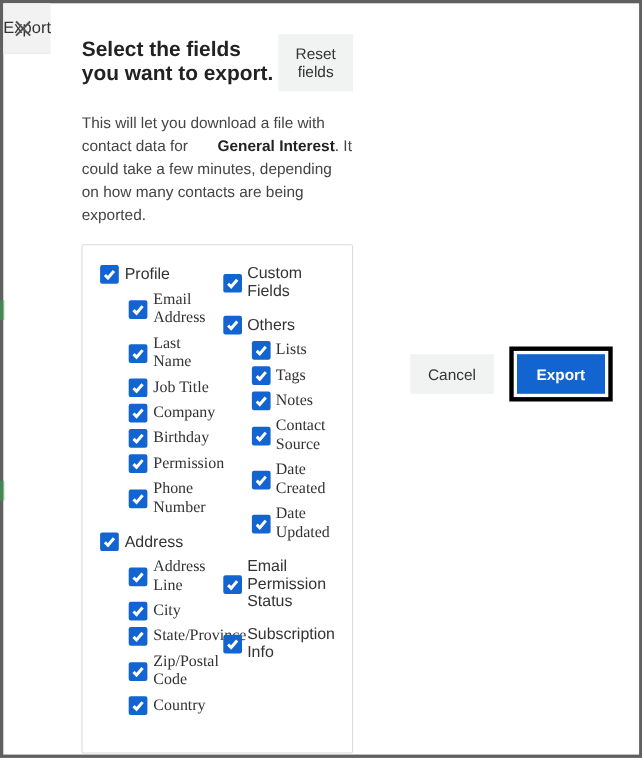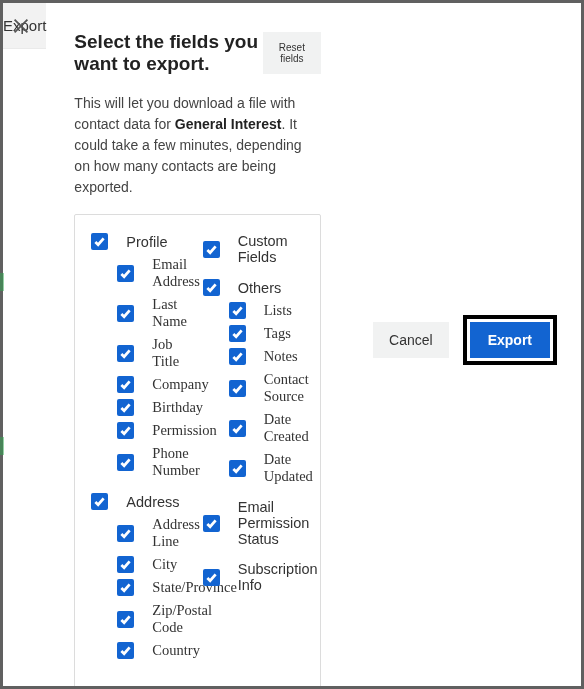--- a/index.html
+++ b/index.html
@@ -43,45 +43,45 @@
     padding: 28px 28px 0 28px;
     flex: 1 1 auto;
     overflow: hidden;
   }
   .head-row { display: flex; align-items: center; justify-content: center; }
   .heading { font-size: 19px; font-weight: 600; color: #222; }
   .reset {
     background: #f1f2f2;
     border: none;
     padding: 10px 14px;
-    font-size: 10px;
+    font-size: 14px;
     color: #333;
     cursor: pointer;
   }
   .desc {
     margin-top: 18px;
     font-size: 14px;
     line-height: 1.5;
     color: #444;
   }
-  .desc b { font-weight: 700; color: #222; }
+  .desc b { font-weight: 700; color: #222; margin-left: 23px; }
   .fields-box {
     margin-top: 16px;
     border: 1px solid #dcdcdc;
     border-radius: 2px;
     padding: 18px 16px 20px 16px;
     display: flex;
     gap: 10px;
   }
   .col { flex: 1; min-width: 0; }
   .group { margin-bottom: 14px; }
   .chk-row {
     display: flex;
     align-items: center;
-    gap: 18px;
+    gap: 5px;
     margin-bottom: 6px;
   }
   .chk-row.child { padding-left: 26px; font-family: Liberation Serif, serif; }
   .chk {
     width: 17px;
     height: 17px;
     background: #1264d1;
     border-radius: 2px;
     flex-shrink: 0;
     position: relative;

